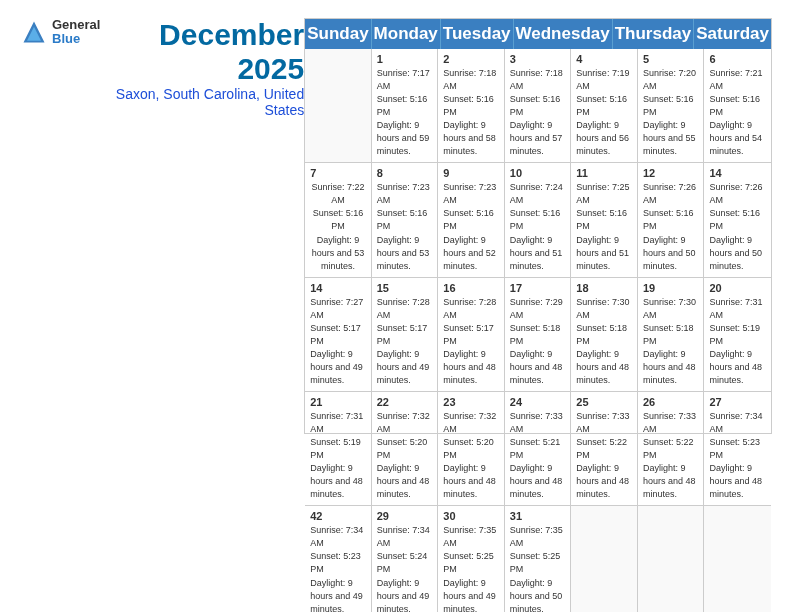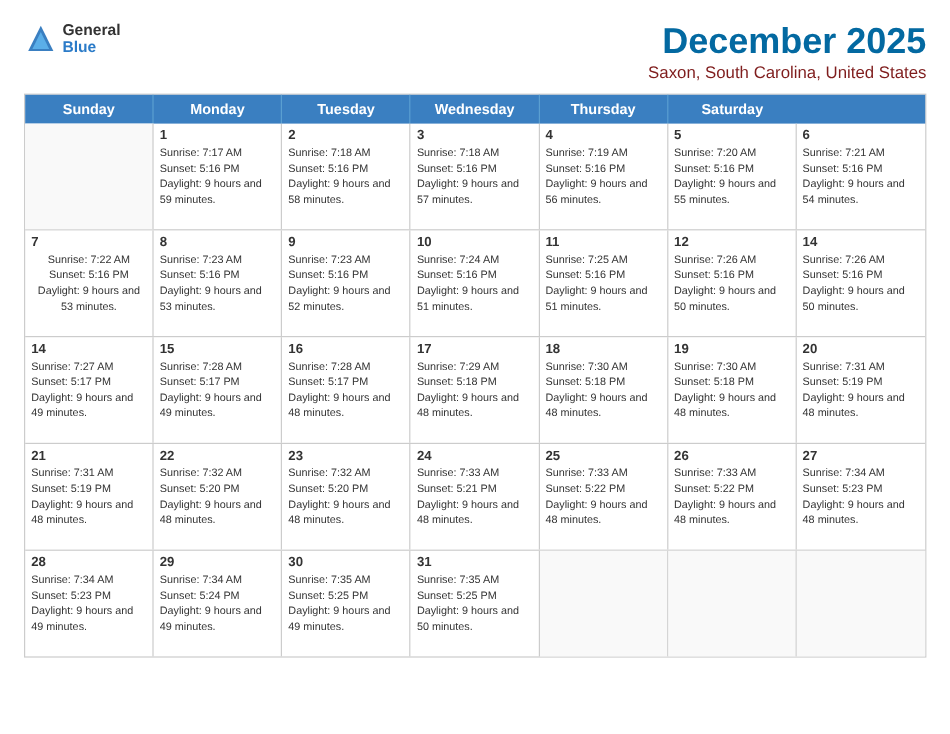--- a/index.html
+++ b/index.html
@@ -8,21 +8,21 @@
       height: 612px;
       font-family: Arial, sans-serif;
       background: #fff;
       overflow: hidden;
     }
     .page {
       width: 792px;
       height: 444px;
       padding: 18px 20px 10px 20px;
       display: flex;
-      flex-direction: column;
+      flex-direction: row;
     }
     .header {
       display: flex;
       justify-content: space-between;
       align-items: flex-start;
       margin-bottom: 10px;
     }
     .logo {
       display: flex;
       align-items: center;
@@ -44,36 +44,36 @@
     .title-block {
       text-align: right;
     }
     .main-title {
       font-size: 30px;
       font-weight: bold;
       color: #0369a1;
     }
     .subtitle {
       font-size: 14px;
-      color: #7f1d1d;
+      color: #1d4ed8;
     }
     .calendar {
       flex: 1;
       display: flex;
       flex-direction: column;
       border: 1px solid #ccc;
     }
     .cal-header-row {
       display: grid;
       grid-template-columns: repeat(7, 1fr);
       background: #3a7fc1;
     }
     .cal-header-cell {
       color: white;
-      font-size: 12px;
+      font-size: 17px;
       font-weight: bold;
       text-align: center;
       padding: 5px 2px;
       border-right: 1px solid #5a9fd1;
     }
     .cal-header-cell:last-child { border-right: none; }
     .cal-body {
       flex: 1;
       display: flex;
       flex-direction: column;
@@ -303,21 +303,21 @@
           </div>
           <div class="cal-cell">
             <div class="day-num">27</div>
             <div class="day-info" style="white-space: pre-line;">Sunrise: 7:34 AM
 Sunset: 5:23 PM
 Daylight: 9 hours and 48 minutes.</div>
           </div>
         </div>
         <div class="cal-week">
           <div class="cal-cell">
-            <div class="day-num">28</div>
+            <div class="day-num">42</div>
             <div class="day-info" style="white-space: pre-line;">Sunrise: 7:34 AM
 Sunset: 5:23 PM
 Daylight: 9 hours and 49 minutes.</div>
           </div>
           <div class="cal-cell">
             <div class="day-num">29</div>
             <div class="day-info" style="white-space: pre-line;">Sunrise: 7:34 AM
 Sunset: 5:24 PM
 Daylight: 9 hours and 49 minutes.</div>
           </div>

